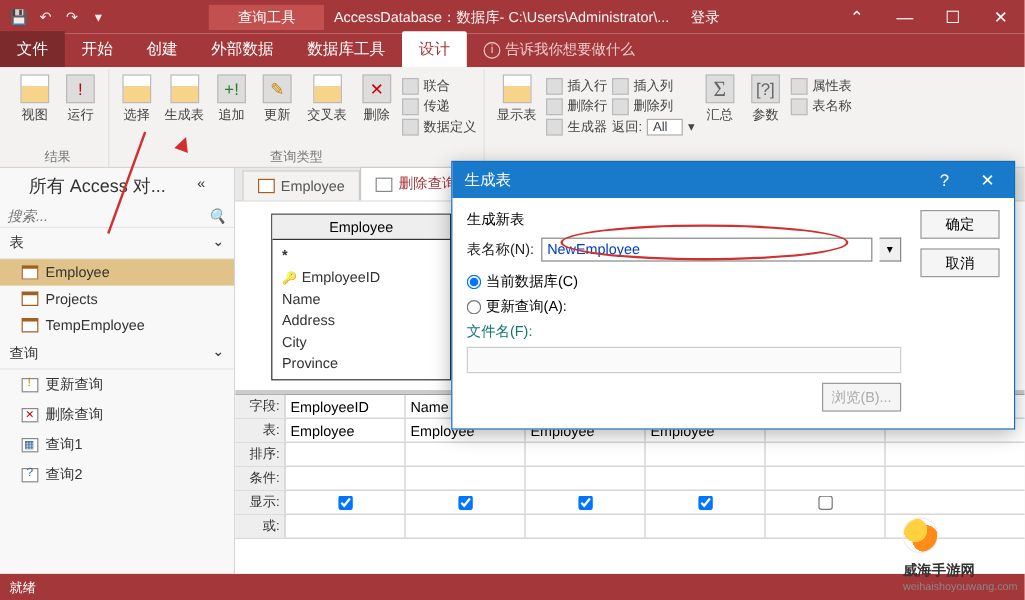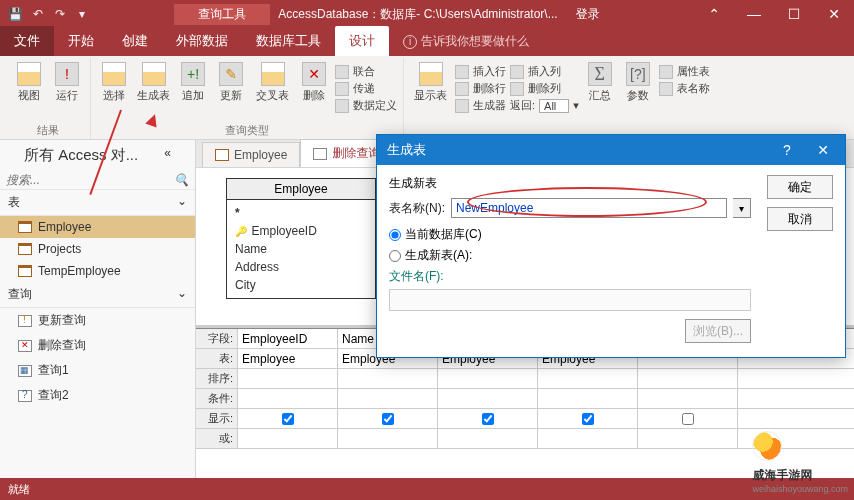--- a/index.html
+++ b/index.html
@@ -325,20 +325,21 @@
     <div class="designcanvas">
       <div class="upper">
         <div class="tablebox" style="margin-left:20px">
           <div class="tbhead">Employee</div>
           <div class="tbbody">
             <div class="star">*</div>
             <div class="pk">EmployeeID</div>
             <div>Name</div>
             <div>Address</div>
             <div>City</div>
+            <div>Province</div>
           </div>
         </div>
       </div>
       <div class="grid">
         <div class="gridrow">
             <div class="rlabel">字段:</div>
           <div class="cell">EmployeeID</div>
           <div class="cell">Name</div>
           <div class="cell">City</div>
           <div class="cell">
@@ -421,21 +422,21 @@
         <label>表名称(N):</label>
         <input value="NewEmployee" style="">
         <div class="ddbtn">▾</div>
       </div>
       <div class="radio">
           <input type="radio" checked="" style="">
           <span>当前数据库(C)</span>
         </div>
       <div class="radio">
           <input type="radio" style="">
-          <span>生成新表(A):</span>
+          <span>更新查询(A):</span>
         </div>
       <div class="filelabel">文件名(F):</div>
       <input class="fileinput" disabled="" style="">
       <div style="text-align:right;margin-top:8px"><button class="browse" disabled="">浏览(B)...</button></div>
     </div>
     <div class="dlg-right">
       <button>确定</button>
       <button>取消</button>
     </div>
   </div>

